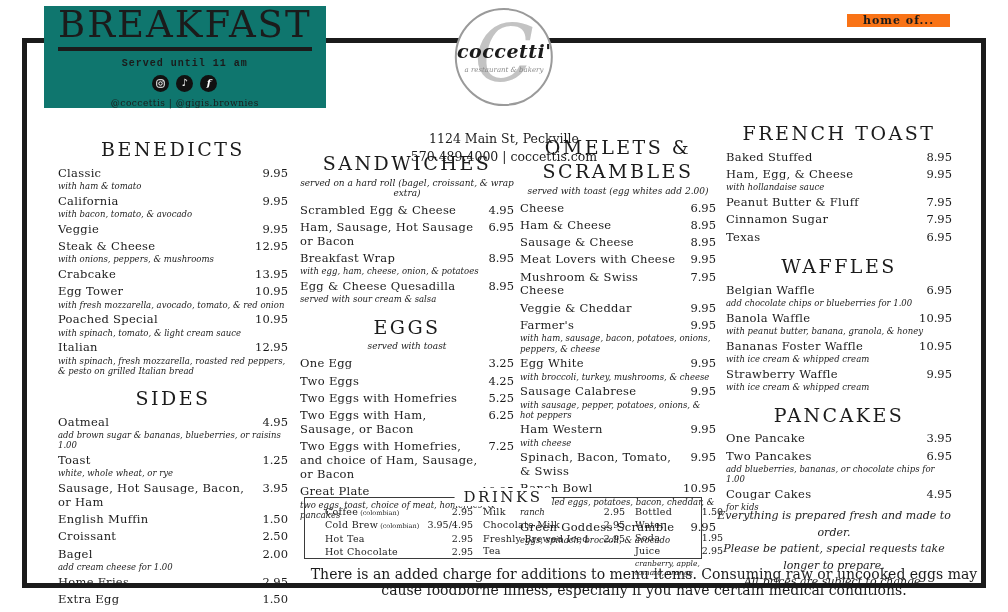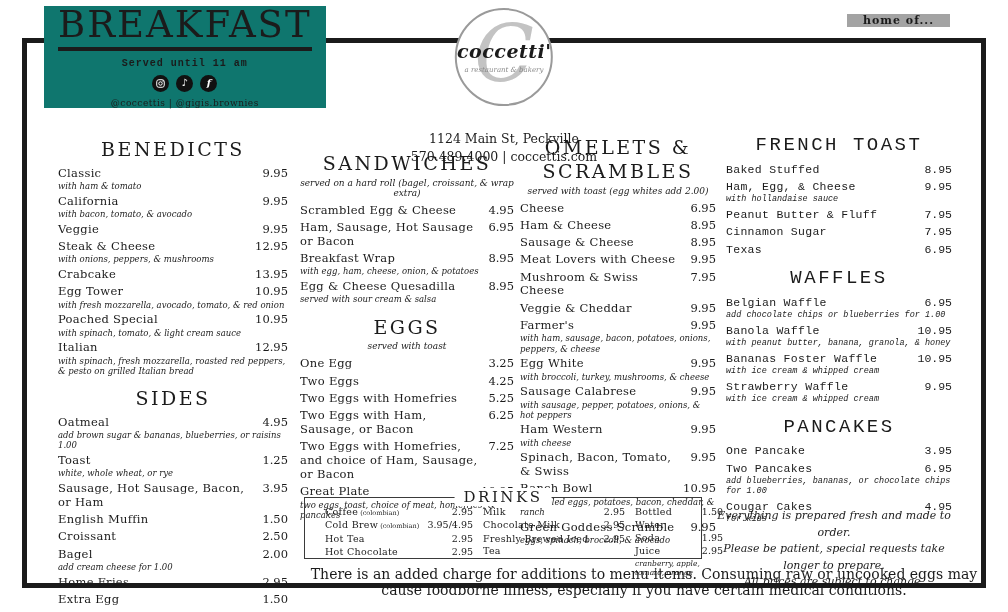--- a/index.html
+++ b/index.html
@@ -39,32 +39,32 @@
     font-size:78px; font-style:italic; color:#c3c3c3; line-height:1;
   }
   .logo-name {
     position:absolute; left:0; right:0; top:30px; font-size:19px; font-weight:bold;
     font-style:italic; color:#1b1b1b; letter-spacing:0.5px;
   }
   .logo-tag { position:absolute; left:0; right:0; top:56px; font-size:7px; font-style:italic; color:#8a8a8a; }
   .addr { margin-top:24px; font-size:12.5px; line-height:1.45; }
 
   .hdr-right {
-    position:absolute; right:58px; top:14px; z-index:2; background:#a3a3a3;
+    position:absolute; right:58px; top:14px; z-index:2; background:#f97316;
     padding:0 16px; text-align:center;
   }
   .home-of { font-size:11px; font-weight:bold; letter-spacing:1px; }
   .gigis { font-size:30px; font-weight:bold; font-style:italic; margin-top:1px; letter-spacing:1px; }
 
   
   .col { position:absolute; z-index:1; }
   .col1 { left:58px;  top:138px; width:230px; }
   .col2 { left:300px; top:152px; width:214px; }
   .col3 { left:520px; top:136px; width:196px; }
-  .col4 { left:726px; top:134px; width:226px;font-family:Liberation Mono, monospace; }
+  .col4 { left:726px; top:122px; width:226px; }
 
   .sec-title {
     text-align:center; font-size:19px; letter-spacing:2.5px; line-height:1.25;
     margin-bottom:5px;
   }
   .sec-sub { text-align:center; font-size:9px; font-style:italic; margin:-3px 0 6px 0; }
   .sec-gap { margin-top:11px; }
 
   .mi { margin-bottom:3.5px; }
   .mi-line { display:flex; align-items:flex-start; font-size:11.5px; line-height:1.2; }

